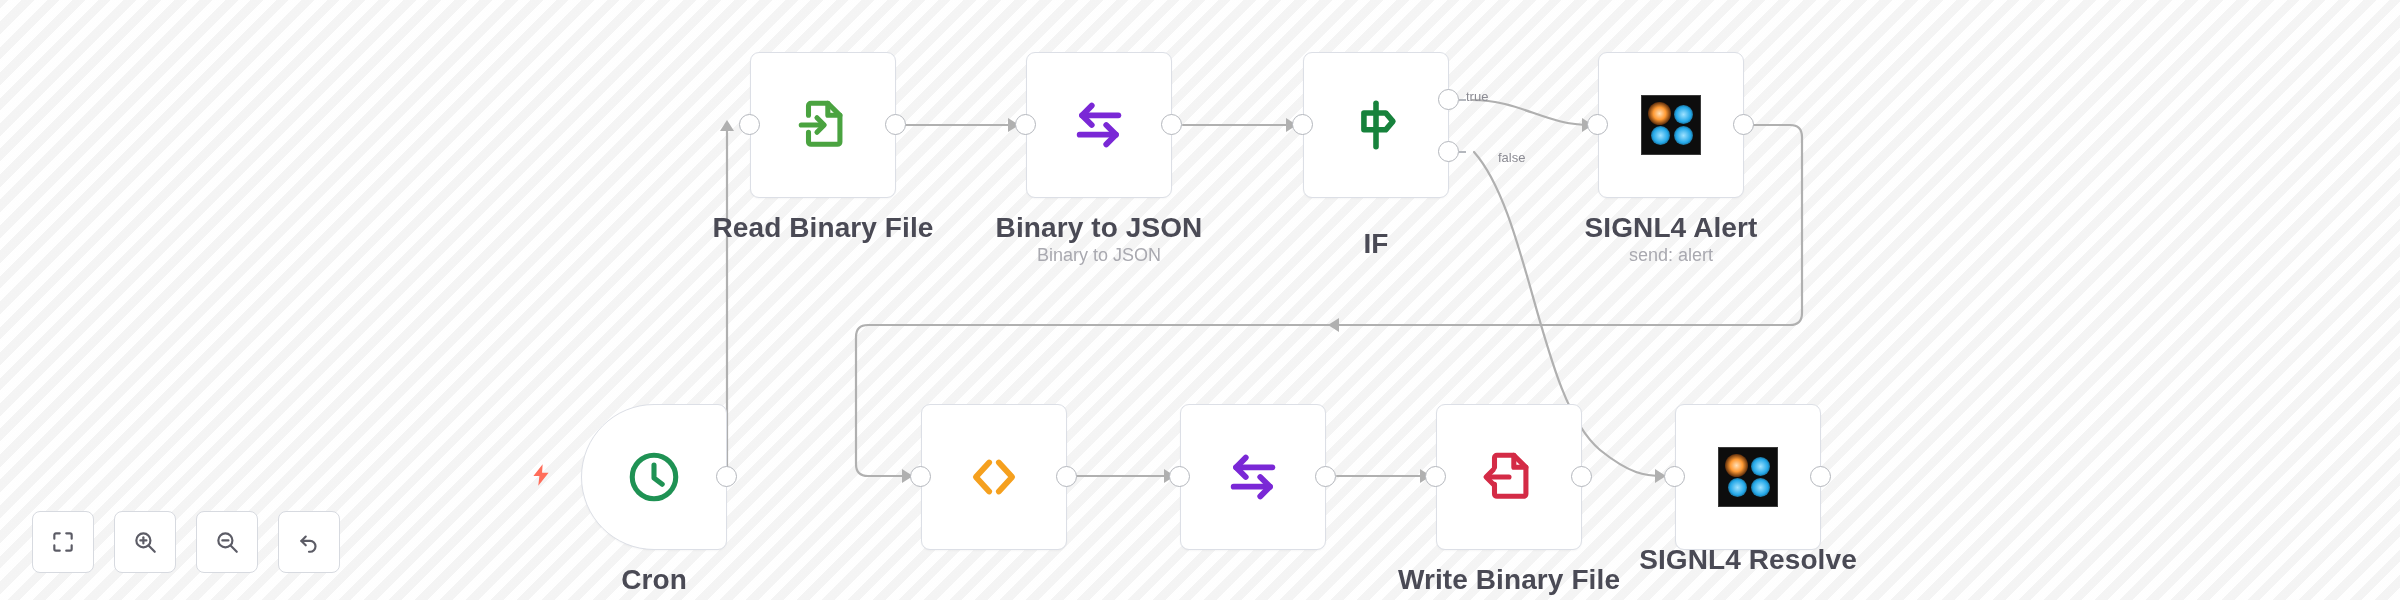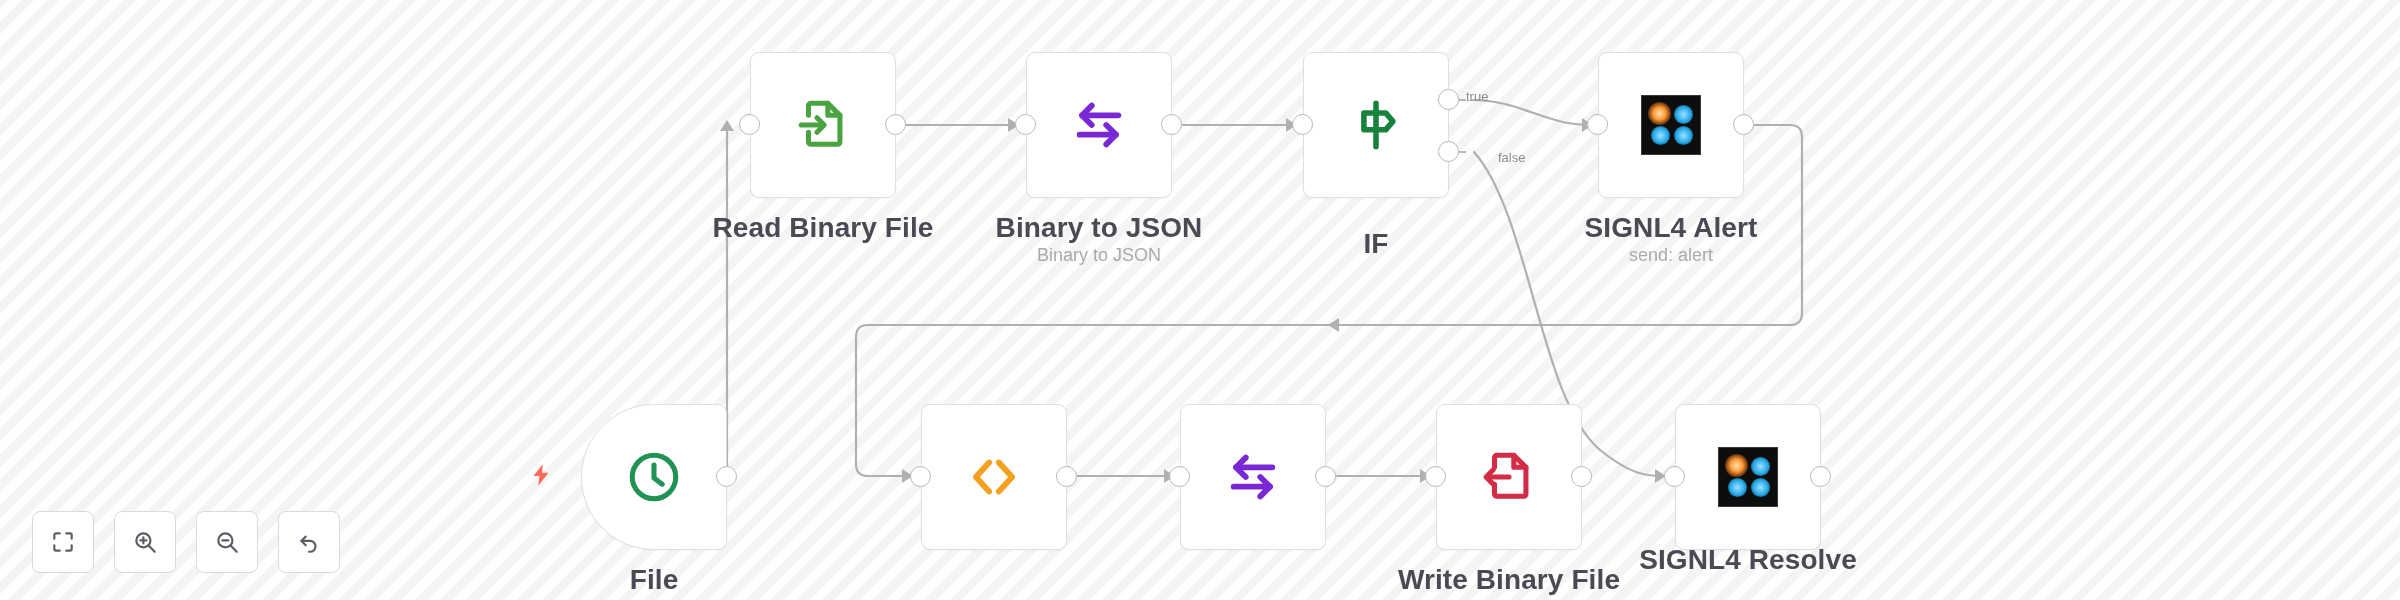--- a/index.html
+++ b/index.html
@@ -293,21 +293,21 @@
         <path d="M12 7v5.4l3.4 2.6"></path>
       </svg>
     </span>
   </div>
   <span class="trigger-bolt" style="left:528px; top:460px;">
     <svg width="26" height="30" viewBox="0 0 24 24" fill="#ff6d5a">
       <path d="M13.5 2 5 13h5.5L9.5 22 19 10h-6z"></path>
     </svg>
   </span>
   <div class="endpoint" style="left:716px; top:466px;"></div>
-  <div class="node-label" style="left:494px; top:564px; width:320px;">File</div>
+  <div class="node-label" style="left:494px; top:564px; width:320px;">Cron</div>
 
   <div class="node" style="left:921px; top:404px;">
     <span class="node-icon">
       <svg width="58" height="58" viewBox="0 0 24 24" fill="none" stroke="#f5a01e" stroke-width="2.4" stroke-linecap="round" stroke-linejoin="round">
         <path d="M10 6 4.5 12 10 18"></path>
         <path d="M14 6l5.5 6L14 18"></path>
       </svg>
     </span>
   </div>
   <div class="endpoint" style="left:910px; top:466px;"></div>

